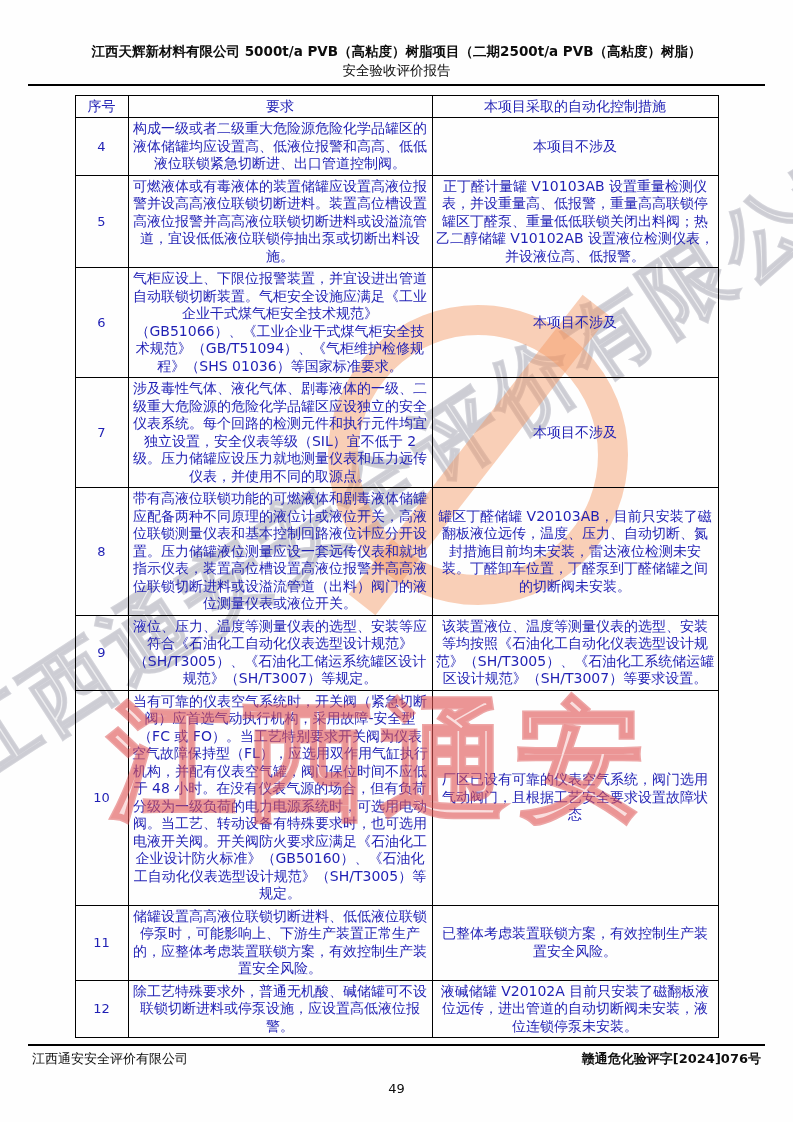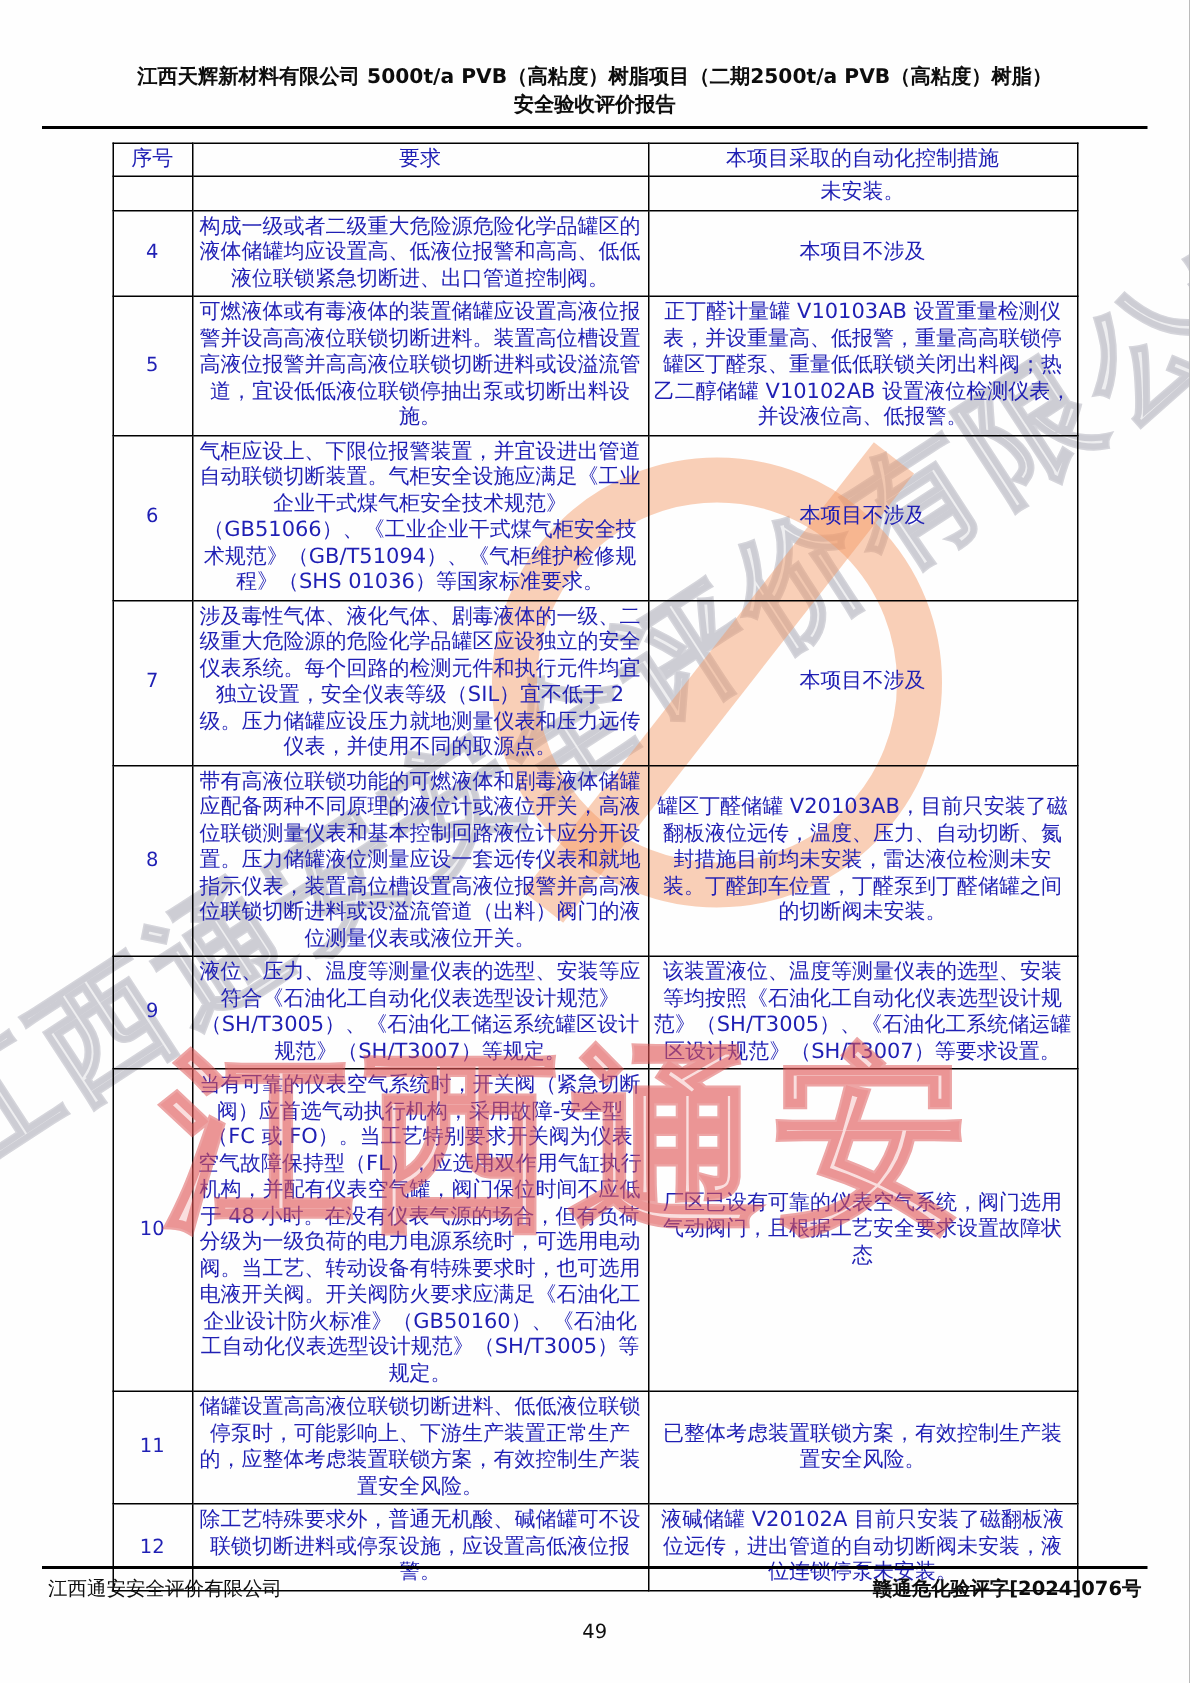--- a/index.html
+++ b/index.html
@@ -40,21 +40,21 @@
     top: 762px; left: 380px;
     transform: translate(-50%,-50%);
     font-size: 128px; font-weight: bold; letter-spacing: 8px;
     color: rgba(236,110,110,0.22);
     -webkit-text-stroke: 3px rgba(220,75,75,0.5);
     z-index: 2;
   }
   
   .doc-header { position: relative; z-index: 1; padding-top: 42px; text-align: center; color: #0d0d0d; }
   .doc-title-1 { font-size: 13.5px; font-weight: bold; line-height: 19px; }
-  .doc-title-2 { font-size: 13.5px; font-weight: bold; line-height: 19px; }
+  .doc-title-2 { font-size: 13.5px; font-weight: normal; line-height: 19px; }
   .header-rule { border-bottom: 2px solid #000; margin: 4px 28px 0 28px; }
   
   table.req-table {
     position: relative; z-index: 1;
     margin: 9px auto 4px auto;
     border-collapse: collapse;
     table-layout: fixed;
     width: 643px;
     color: #1f1fb4;
   }
@@ -103,25 +103,20 @@
         <col class="c-measure">
       </colgroup>
     <thead>
       <tr>
         <th>序号</th>
         <th>要求</th>
         <th>本项目采取的自动化控制措施</th>
       </tr>
     </thead>
     <tbody id="rows">
-  <tr>
-    <td class="cell-no"></td>
-    <td class="cell-req"></td>
-    <td class="cell-measure">未安装。</td>
-  </tr>
 
   <tr>
     <td class="cell-no">4</td>
     <td class="cell-req">构成一级或者二级重大危险源危险化学品罐区的液体储罐均应设置高、低液位报警和高高、低低液位联锁紧急切断进、出口管道控制阀。</td>
     <td class="cell-measure">本项目不涉及</td>
   </tr>
 
   <tr>
     <td class="cell-no">5</td>
     <td class="cell-req">可燃液体或有毒液体的装置储罐应设置高液位报警并设高高液位联锁切断进料。装置高位槽设置高液位报警并高高液位联锁切断进料或设溢流管道，宜设低低液位联锁停抽出泵或切断出料设施。</td>

